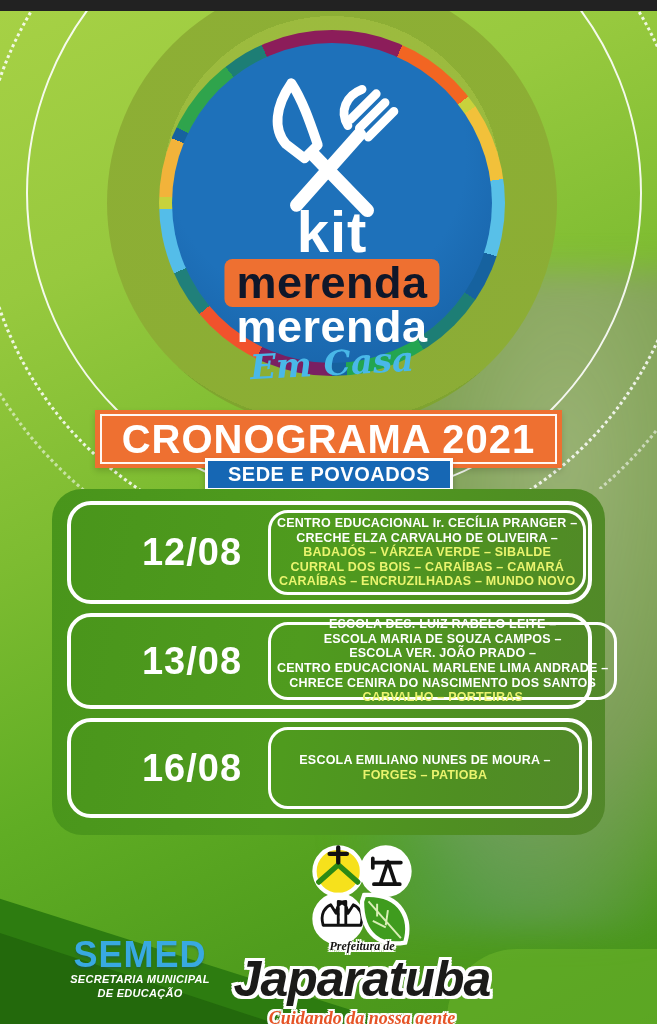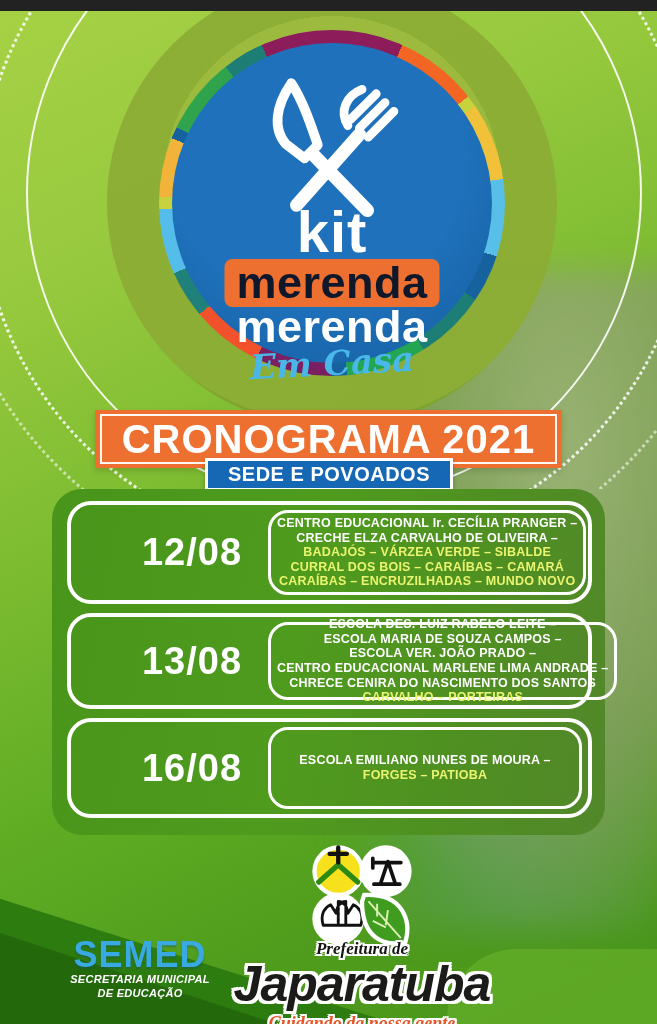--- a/index.html
+++ b/index.html
@@ -78,21 +78,21 @@
   .blr{position:absolute;right:0;top:938px;width:210px;height:86px;background:rgba(110,182,44,.55);
     border-top-left-radius:70px;}
   .bottom-strip{position:absolute;left:0;bottom:0;width:657px;height:7px;background:#c9d4ba;}
   .semed{position:absolute;left:52px;top:926px;width:176px;text-align:center;}
   .semed-name{font-size:36px;font-weight:900;color:#38a9e1;letter-spacing:1px;line-height:36px;
     text-shadow:0 2px 2px rgba(20,70,110,.35);}
   .semed-sub{font-size:11px;font-style:italic;font-weight:700;color:#fff;line-height:13.5px;letter-spacing:.3px;}
   .pref{position:absolute;left:212px;top:830px;width:300px;text-align:center;}
   .clover{width:108px;height:108px;margin:0 auto;display:block;}
   .pref-pre{margin-top:-10px;font-family:"Liberation Serif",serif;font-style:italic;font-weight:bold;
-    font-size:17px;color:#151513;
+    font-size:12px;color:#151513;
     text-shadow:-2px -2px 0 #fff,2px -2px 0 #fff,-2px 2px 0 #fff,2px 2px 0 #fff,0 -2px 0 #fff,0 2px 0 #fff,-2px 0 0 #fff,2px 0 0 #fff;}
   .pref-name{margin-top:-4px;font-style:italic;font-weight:900;font-size:50px;letter-spacing:-1px;color:#1b1b19;
     text-shadow:-3px -3px 0 #fff,3px -3px 0 #fff,-3px 3px 0 #fff,3px 3px 0 #fff,0 -3px 0 #fff,0 3px 0 #fff,-3px 0 0 #fff,3px 0 0 #fff;}
   .pref-slogan{margin-top:0;font-family:"Liberation Serif",serif;font-style:italic;font-weight:bold;
     font-size:18px;color:#e65426;
     text-shadow:-2px -2px 0 #fff,2px -2px 0 #fff,-2px 2px 0 #fff,2px 2px 0 #fff,0 -2px 0 #fff,0 2px 0 #fff,-2px 0 0 #fff,2px 0 0 #fff;}
 </style>
 </head>
 <body>
 

